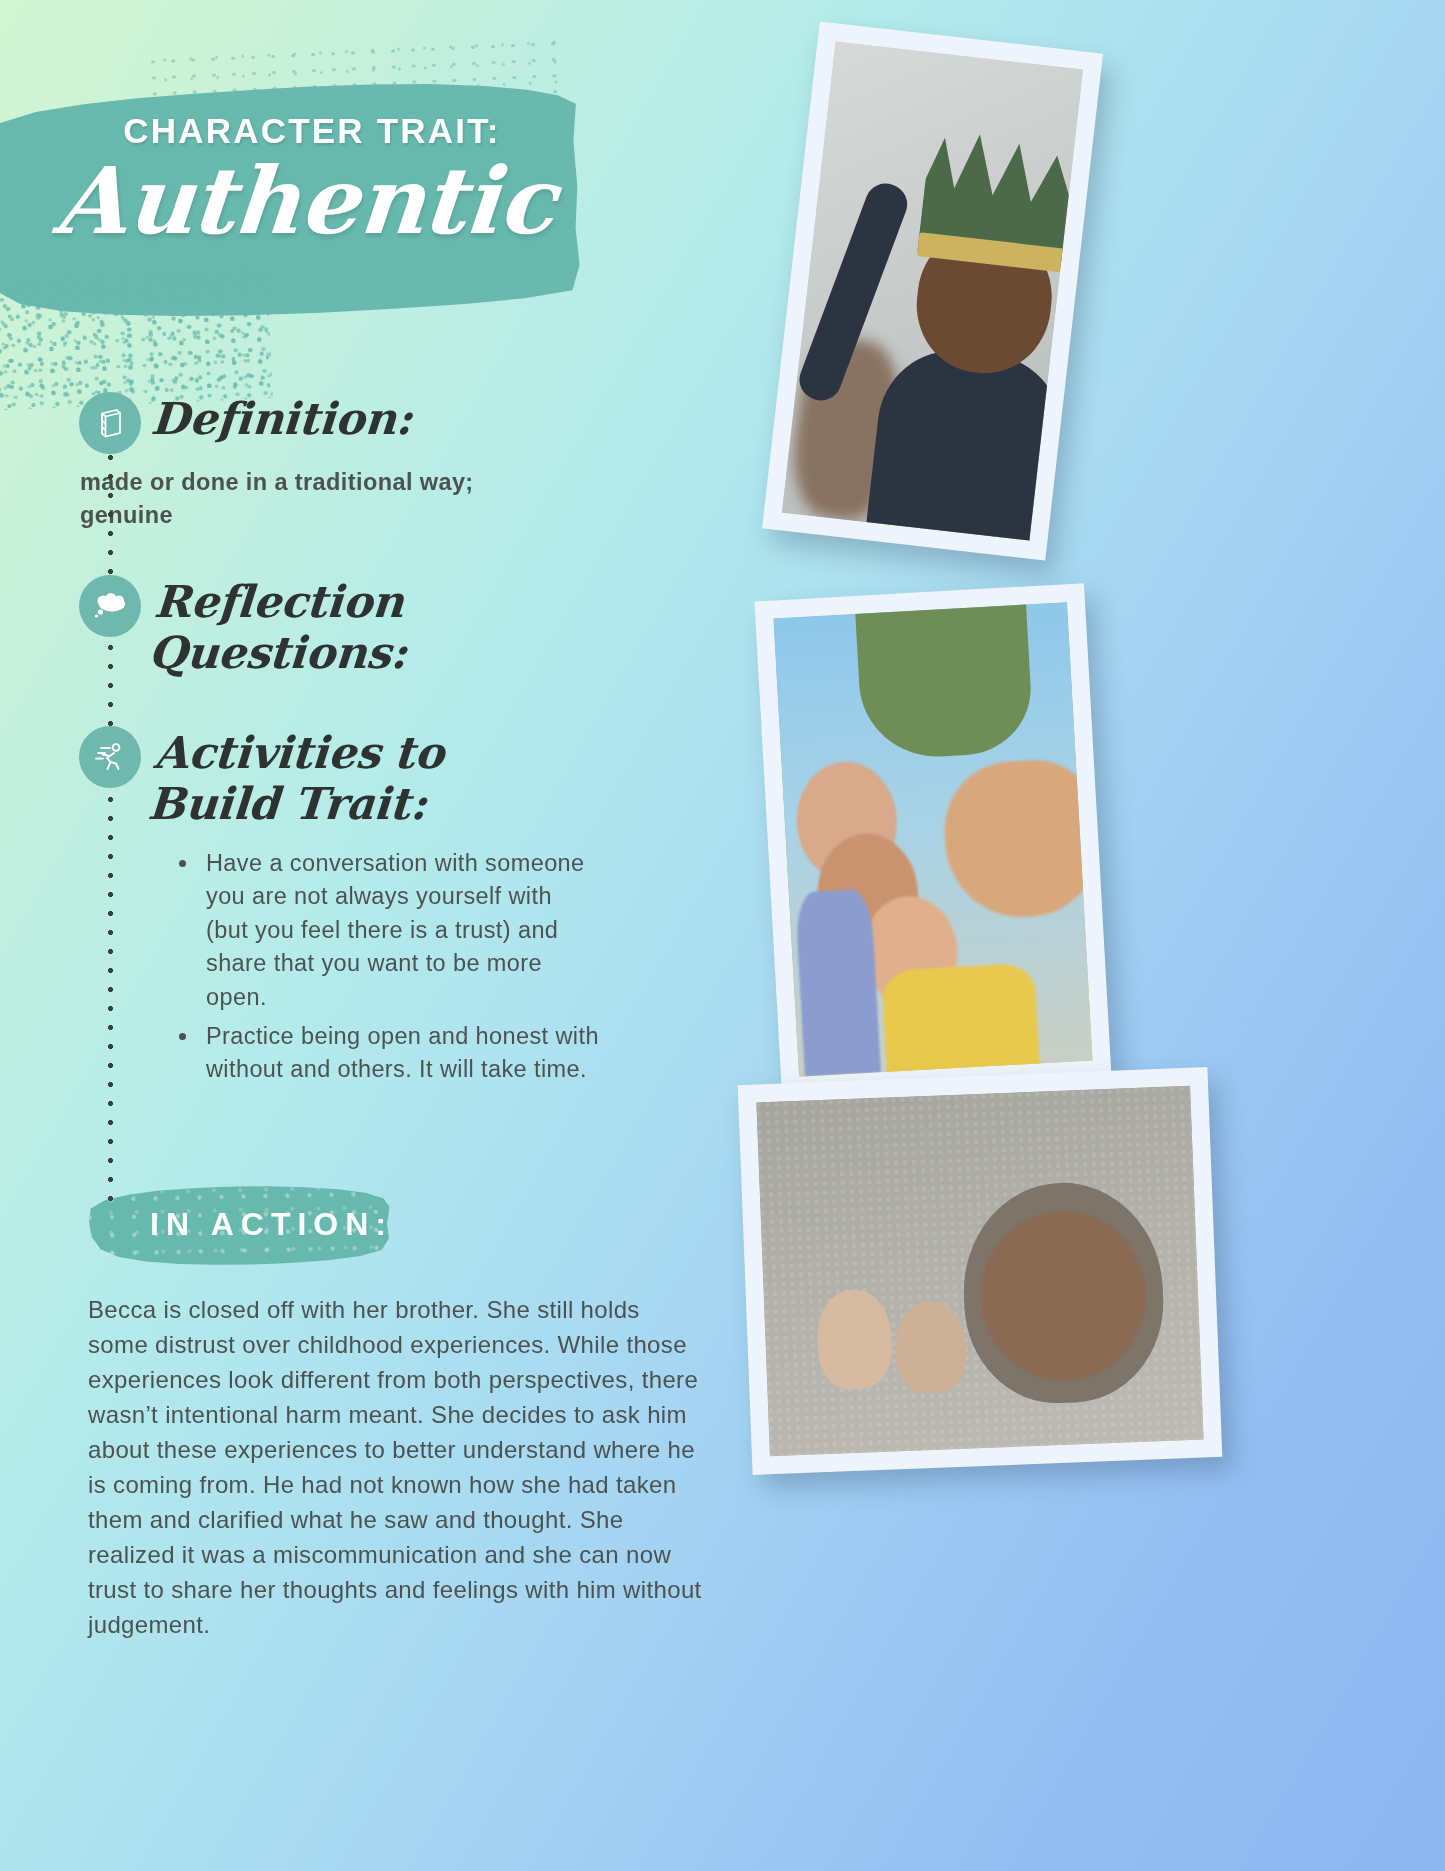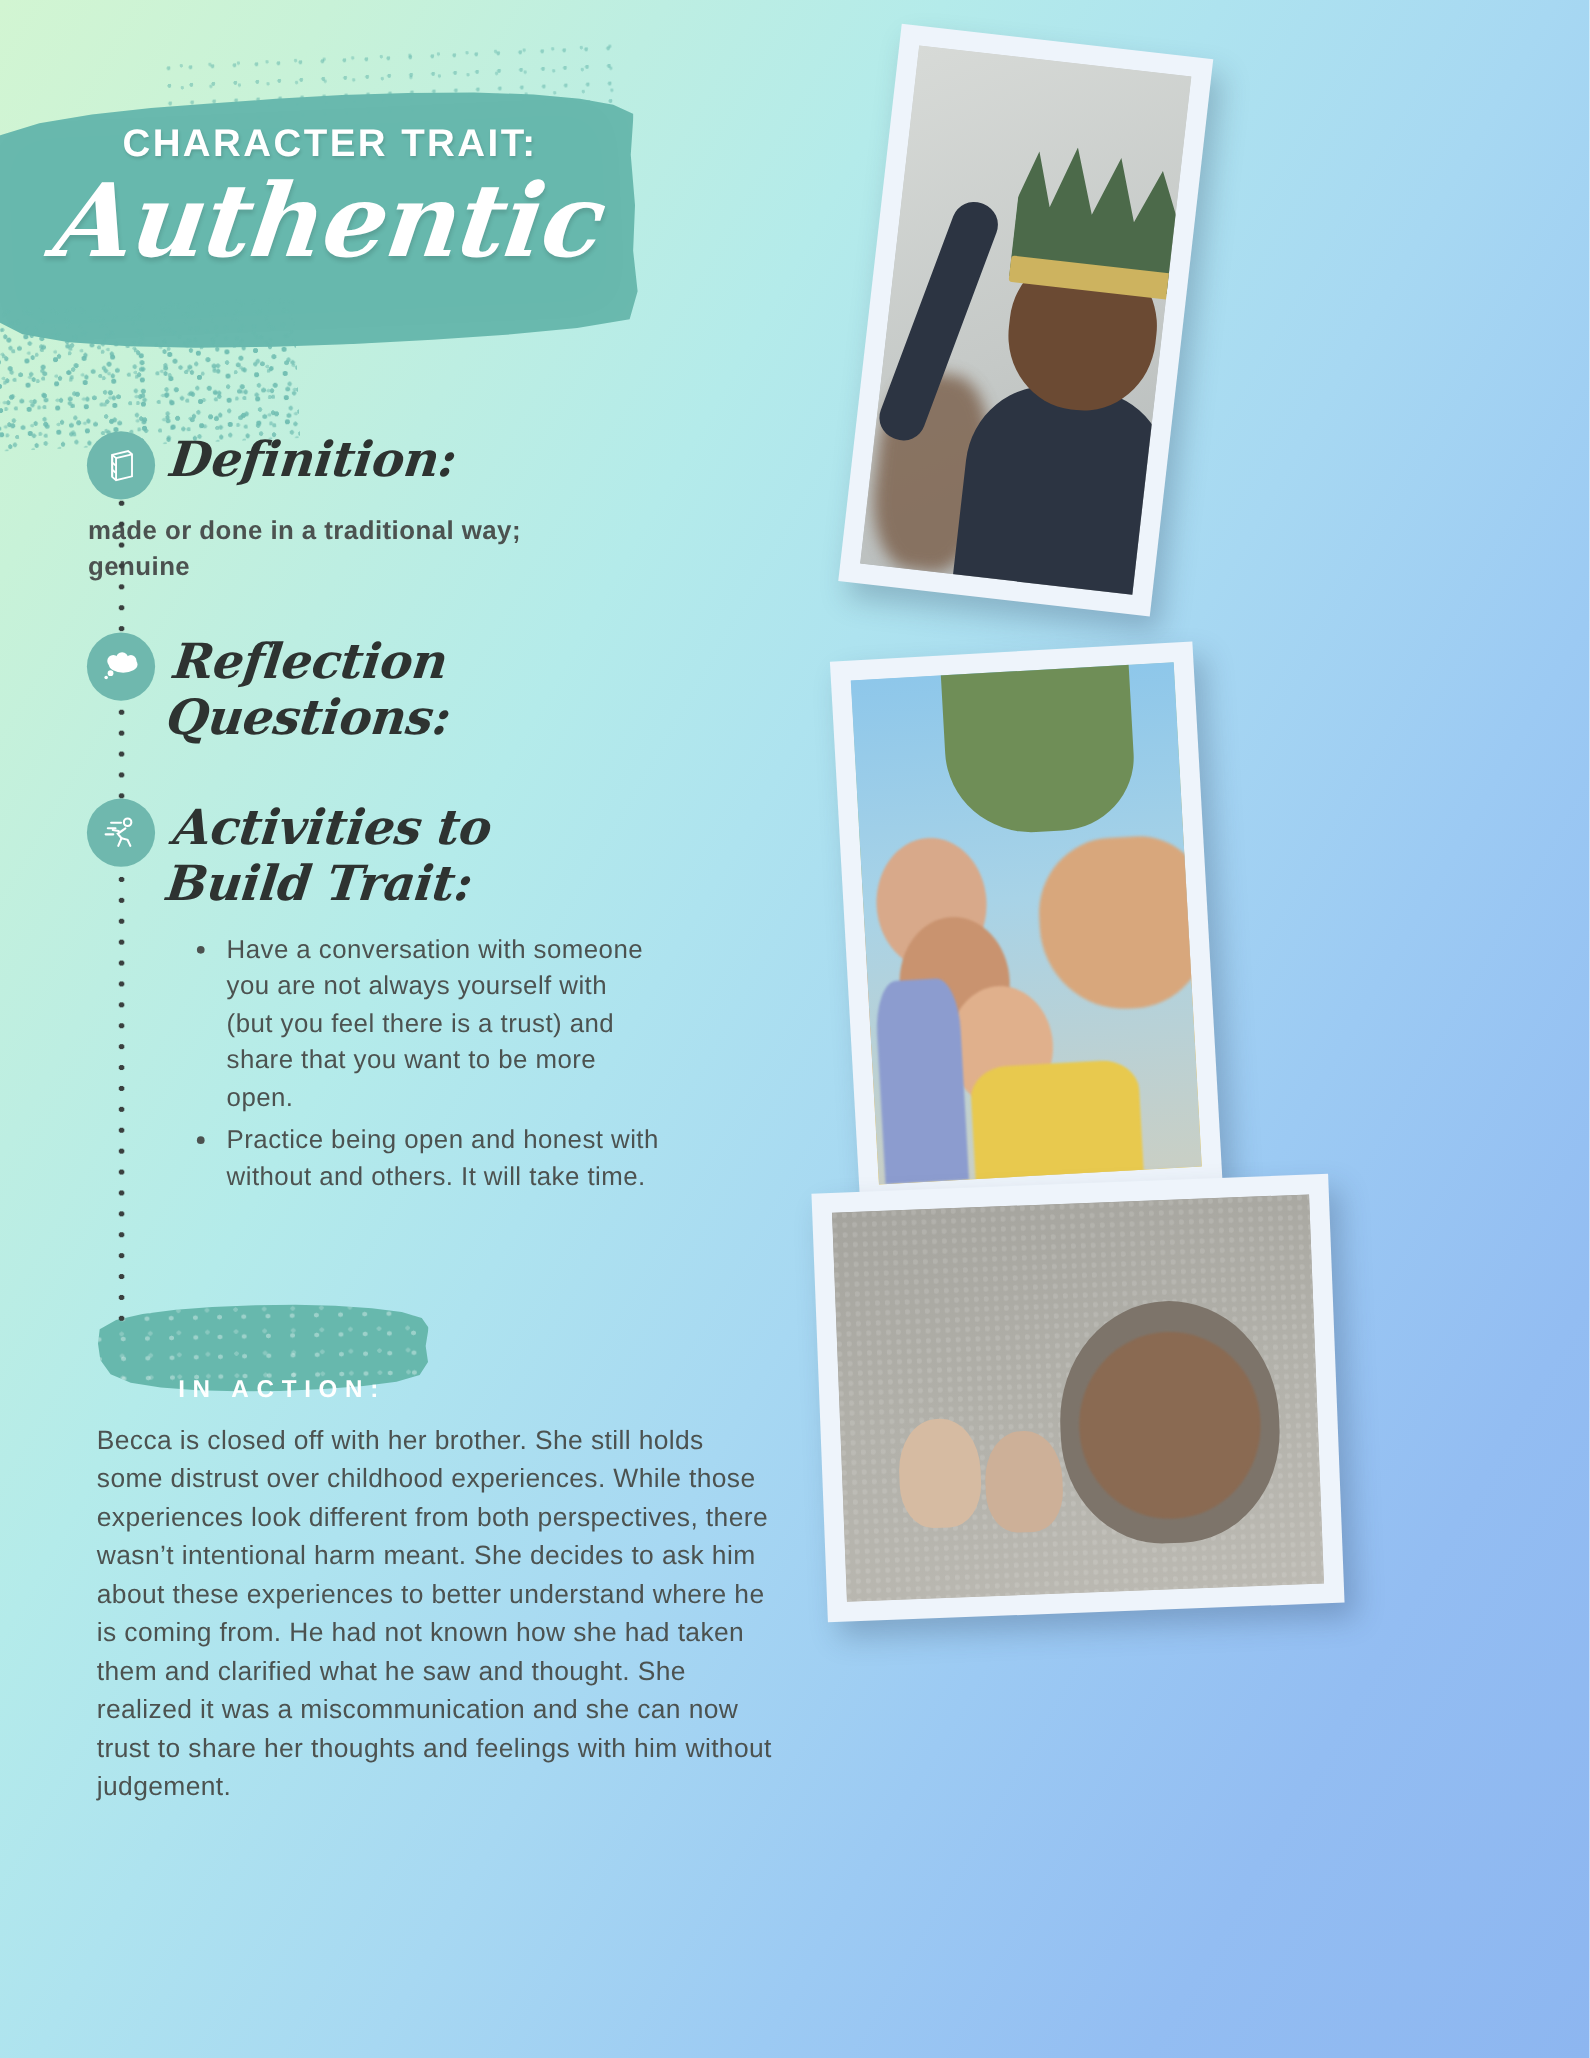--- a/index.html
+++ b/index.html
@@ -52,21 +52,21 @@
     opacity:0.95;
   }
   .brush-fleck {
     position:absolute; left:150px; top:-12px; width:420px; height:60px;
     transform:rotate(-2.6deg);
     background:
       radial-gradient(circle at 20% 60%, rgba(103,184,173,0.55) 0 1.6px, transparent 2px),
       radial-gradient(circle at 60% 40%, rgba(103,184,173,0.45) 0 1.4px, transparent 1.8px);
     background-size: 20px 16px, 26px 20px;
   }
-  .header-text { position:absolute; left:0; top:56px; width:600px; text-align:center; }
+  .header-text { position:absolute; left:12px; top:56px; width:600px; text-align:center; }
   .trait-kicker {
     font-size:35px; font-weight:700; letter-spacing:2.2px; color:#ffffff;
     text-shadow:1px 2px 3px rgba(0,0,0,0.14);
     font-family:"Liberation Sans", sans-serif;
   }
   .trait-name {
     font-family:"DejaVu Serif", serif;
     font-style:italic; font-weight:700;
     font-size:92px; color:#ffffff; line-height:1.02;
     margin-top:4px; letter-spacing:-1px;
@@ -129,24 +129,23 @@
       55% 98.6%, 42% 98%, 30% 96%, 19% 92%, 10% 86%, 4% 76%, 1% 60%, 0.4% 42%);
   }
   .inaction-brush .spray {
     position:absolute; inset:0;
     background:
       radial-gradient(circle at 10% 70%, rgba(255,255,255,0.35) 0 2px, transparent 2.4px),
       radial-gradient(circle at 88% 30%, rgba(255,255,255,0.22) 0 1.8px, transparent 2.2px);
     background-size: 22px 18px, 26px 20px;
   }
   .inaction-label {
-    position:absolute; left:74px; top:22px;
-    font-size:22px; font-weight:700; letter-spacing:7px; color:#ffffff;
+    position:absolute; left:62px; top:22px;
+    font-size:32px; font-weight:700; letter-spacing:7px; color:#ffffff;
     z-index:2;
-    margin-top:44px;
   }
   .inaction-body {
     margin-top:26px; width:615px;
     font-size:24px; color:#4c5250; line-height:1.46; letter-spacing:0.35px;
   }
 
   
   .photo {
     position:absolute;
     background:#eef4fb;

